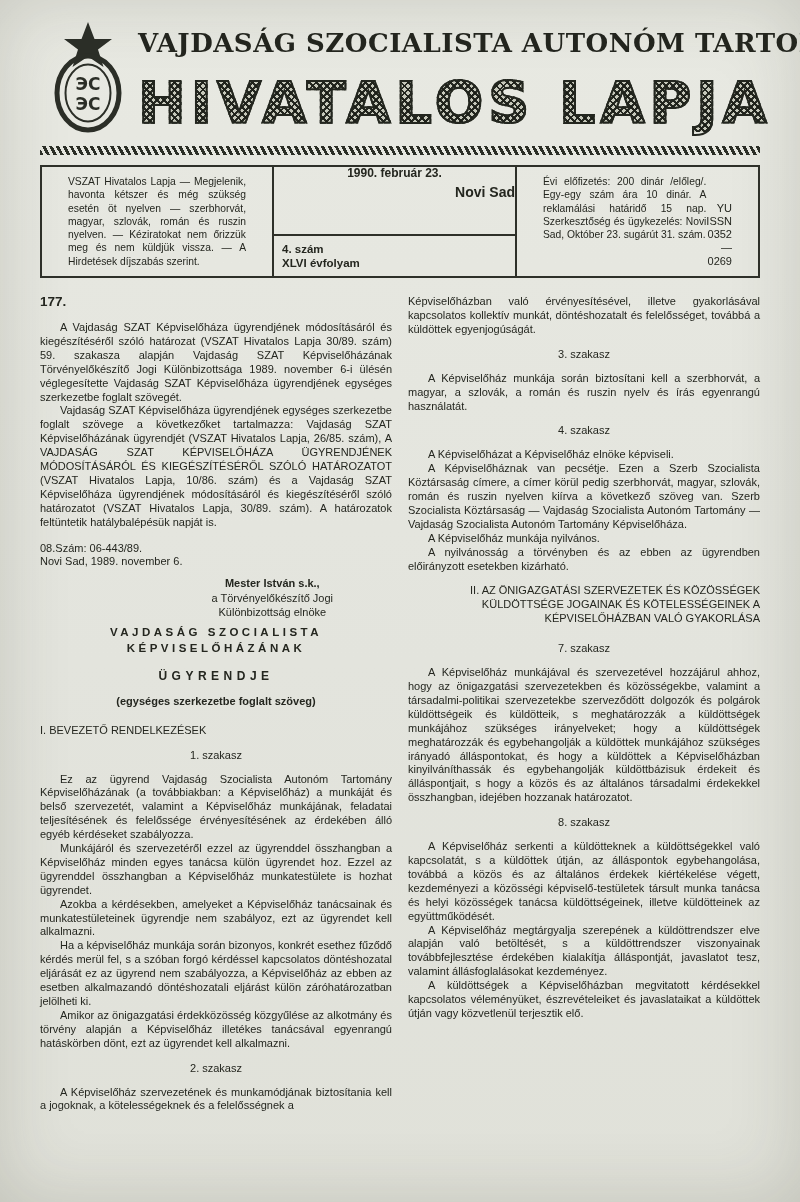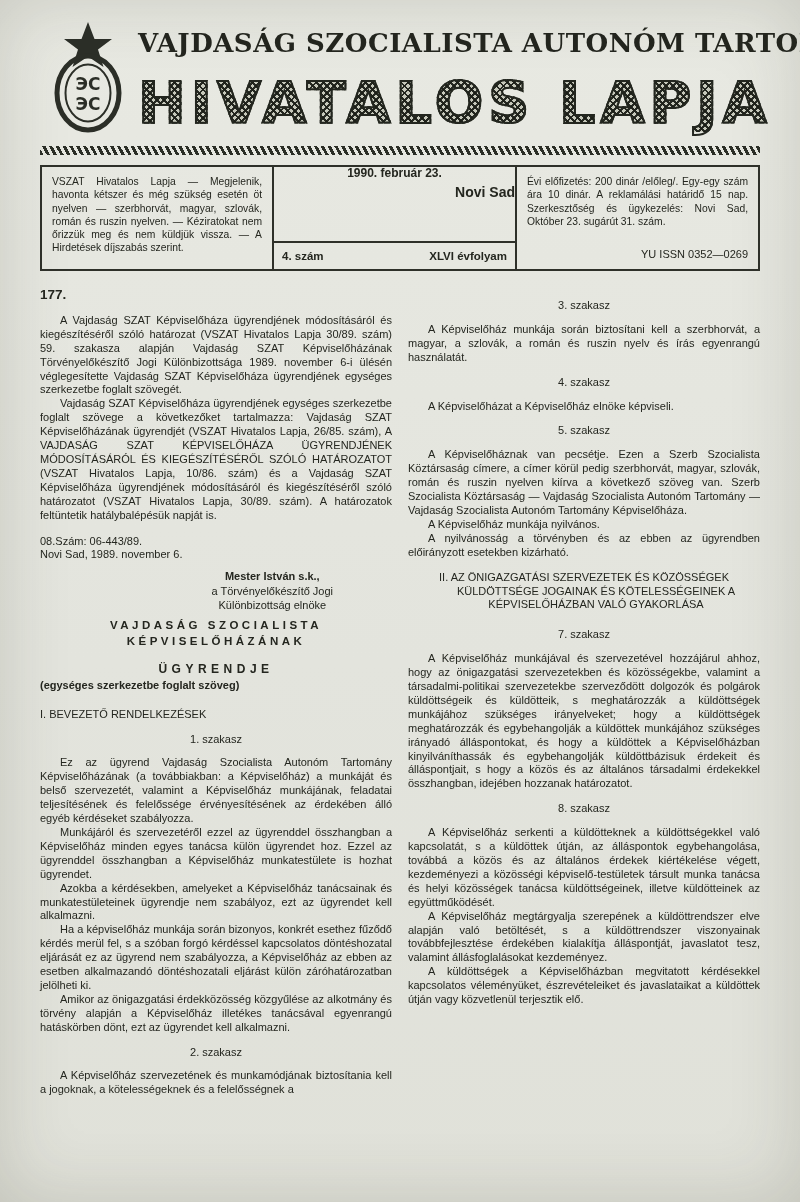--- a/index.html
+++ b/index.html
@@ -58,52 +58,53 @@
     background: repeating-linear-gradient(62deg, #2b2e26 0 3px, rgba(0,0,0,0) 3px 6px);
   }
 
   
   .info-box {
     display: flex;
     border: 2px solid #2e3029;
     margin: 10px 40px 0;
     min-height: 106px;
   }
-  .info-cell { padding: 8px 10px; font-size: 10.3px; line-height: 13.3px; }
+  .info-cell { padding: 8px 26px; font-size: 10.3px; line-height: 13.3px; }
   .info-left  { flex: 0 0 232px; border-right: 2px solid #2e3029; text-align: justify; }
   .info-center{ flex: 0 0 243px; border-right: 2px solid #2e3029; display: flex; flex-direction: column; padding: 0; }
-  .info-right { flex: 1; text-align: justify; display: flex; flex-direction: column; }
+  .info-right { flex: 1; text-align: justify; display: flex; }
   .issue-date { font-weight: 700; font-size: 12px; text-align: center; }
   .issue-city { font-weight: 700; font-size: 14px; text-align: right; margin-top: 6px; }
   .info-center .spacer { flex: 1; }
   .issue-row {
     display: flex; justify-content: space-between;
     border-top: 2px solid #2e3029;
     font-weight: 700; font-size: 11.5px;
     padding: 7px 8px 6px;
+    flex-direction: column;
   }
   .issn { text-align: right; margin-top: auto; font-size: 11px; padding-top: 4px; }
 
   
   .body-cols { display: flex; gap: 16px; padding: 17px 40px 0; }
   .col { flex: 1; min-width: 0; font-size: 11px; line-height: 13.9px; text-align: justify; }
   .col p { margin: 0; text-indent: 20px; }
   .col p.noindent { text-indent: 0; }
   .art-num { font-weight: 700; font-size: 13.5px; text-indent: 0 !important; margin-bottom: 12px !important; }
   .ref-block { margin-top: 12px !important; }
   .sig { margin: 7px 0 4px 32%; width: 68%; text-align: center; line-height: 14.5px; }
   .sig-name { font-weight: 700; }
   .org-heading { margin-top: 4px; text-align: center; font-weight: 700; letter-spacing: 3.5px; line-height: 16px; font-size: 11.5px; }
   .doc-title { margin-top: 14px; text-align: center; font-weight: 700; letter-spacing: 4.5px; font-size: 12px; }
-  .doc-subtitle { font-weight: 700; margin-top: 2px; }
+  .doc-subtitle { text-align: center; font-weight: 700; margin-top: 11px; }
   .chapter { text-indent: 0 !important; margin: 15px 0 0 !important; }
   .chapter2 {
     text-indent: -24px !important;
     padding-left: 24px;
-    text-align: center;
+    text-align: right;
     margin: 11px 0 16px !important;
   }
   .sz { text-align: center; text-indent: 0 !important; margin: 11px 0 10px !important; }
 </style>
 </head>
 <body>
 
 <div class="page">
 
   <header class="masthead">
@@ -165,25 +166,25 @@
       <p>Ez az ügyrend Vajdaság Szocialista Autonóm Tartomány Képviselőházának (a továbbiakban: a Képviselőház) a munkáját és belső szervezetét, valamint a Képviselőház munkájának, feladatai teljesítésének és felelőssége érvényesítésének az érdekében álló egyéb kérdéseket szabályozza.</p>
       <p>Munkájáról és szervezetéről ezzel az ügyrenddel összhangban a Képviselőház minden egyes tanácsa külön ügyrendet hoz. Ezzel az ügyrenddel összhangban a Képviselőház munkatestülete is hozhat ügyrendet.</p>
       <p>Azokba a kérdésekben, amelyeket a Képviselőház tanácsainak és munkatestületeinek ügyrendje nem szabályoz, ezt az ügyrendet kell alkalmazni.</p>
       <p>Ha a képviselőház munkája során bizonyos, konkrét esethez fűződő kérdés merül fel, s a szóban forgó kérdéssel kapcsolatos döntéshozatal eljárását ez az ügyrend nem szabályozza, a Képviselőház az ebben az esetben alkalmazandó döntéshozatali eljárást külön záróhatározatban jelölheti ki.</p>
       <p>Amikor az önigazgatási érdekközösség közgyűlése az alkotmány és törvény alapján a Képviselőház illetékes tanácsával egyenrangú hatáskörben dönt, ezt az ügyrendet kell alkalmazni.</p>
       <p class="sz">2. szakasz</p>
       <p>A Képviselőház szervezetének és munkamódjának biztosítania kell a jogoknak, a kötelességeknek és a felelősségnek a</p>
     </div>
 
     <div class="col">
+      <p class="noindent">Képviselőházban való érvényesítésével, illetve gyakorlásával kapcsolatos kollektív munkát, döntéshozatalt és felelősséget, továbbá a küldöttek egyenjogúságát.</p>
       <p class="sz">3. szakasz</p>
       <p>A Képviselőház munkája során biztosítani kell a szerbhorvát, a magyar, a szlovák, a román és ruszin nyelv és írás egyenrangú használatát.</p>
       <p class="sz">4. szakasz</p>
       <p>A Képviselőházat a Képviselőház elnöke képviseli.</p>
-      <p class="sz">5. szakasz</p>
       <p>A Képviselőháznak van pecsétje. Ezen a Szerb Szocialista Köztársaság címere, a címer körül pedig szerbhorvát, magyar, szlovák, román és ruszin nyelven kiírva a következő szöveg van. Szerb Szocialista Köztársaság — Vajdaság Szocialista Autonóm Tartomány — Vajdaság Szocialista Autonóm Tartomány Képviselőháza.</p>
       <p>A Képviselőház munkája nyilvános.</p>
       <p>A nyilvánosság a törvényben és az ebben az ügyrendben előirányzott esetekben kizárható.</p>
       <p class="chapter2">II. AZ ÖNIGAZGATÁSI SZERVEZETEK ÉS KÖZÖSSÉGEK KÜLDÖTTSÉGE JOGAINAK ÉS KÖTELESSÉGEINEK A KÉPVISELŐHÁZBAN VALÓ GYAKORLÁSA</p>
       <p class="sz">7. szakasz</p>
       <p>A Képviselőház munkájával és szervezetével hozzájárul ahhoz, hogy az önigazgatási szervezetekben és közösségekbe, valamint a társadalmi-politikai szervezetekbe szerveződött dolgozók és polgárok küldöttségeik és küldötteik, s meghatározzák a küldöttségek munkájához szükséges irányelveket; hogy a küldöttségek meghatározzák és egybehangolják a küldöttek munkájához szükséges irányadó álláspontokat, és hogy a küldöttek a Képviselőházban kinyilváníthassák és egybehangolják küldöttbázisuk érdekeit és álláspontjait, s hogy a közös és az általános társadalmi érdekekkel összhangban, idejében hozzanak határozatot.</p>
       <p class="sz">8. szakasz</p>
       <p>A Képviselőház serkenti a küldötteknek a küldöttségekkel való kapcsolatát, s a küldöttek útján, az álláspontok egybehangolása, továbbá a közös és az általános érdekek kiértékelése végett, kezdeményezi a közösségi képviselő-testületek társult munka tanácsa és helyi közösségek tanácsa küldöttségeinek, illetve küldötteinek az együttműködését.</p>
       <p>A Képviselőház megtárgyalja szerepének a küldöttrendszer elve alapján való betöltését, s a küldöttrendszer viszonyainak továbbfejlesztése érdekében kialakítja álláspontját, javaslatot tesz, valamint állásfoglalásokat kezdeményez.</p>
       <p>A küldöttségek a Képviselőházban megvitatott kérdésekkel kapcsolatos véleményüket, észrevételeiket és javaslataikat a küldöttek útján vagy közvetlenül terjesztik elő.</p>

